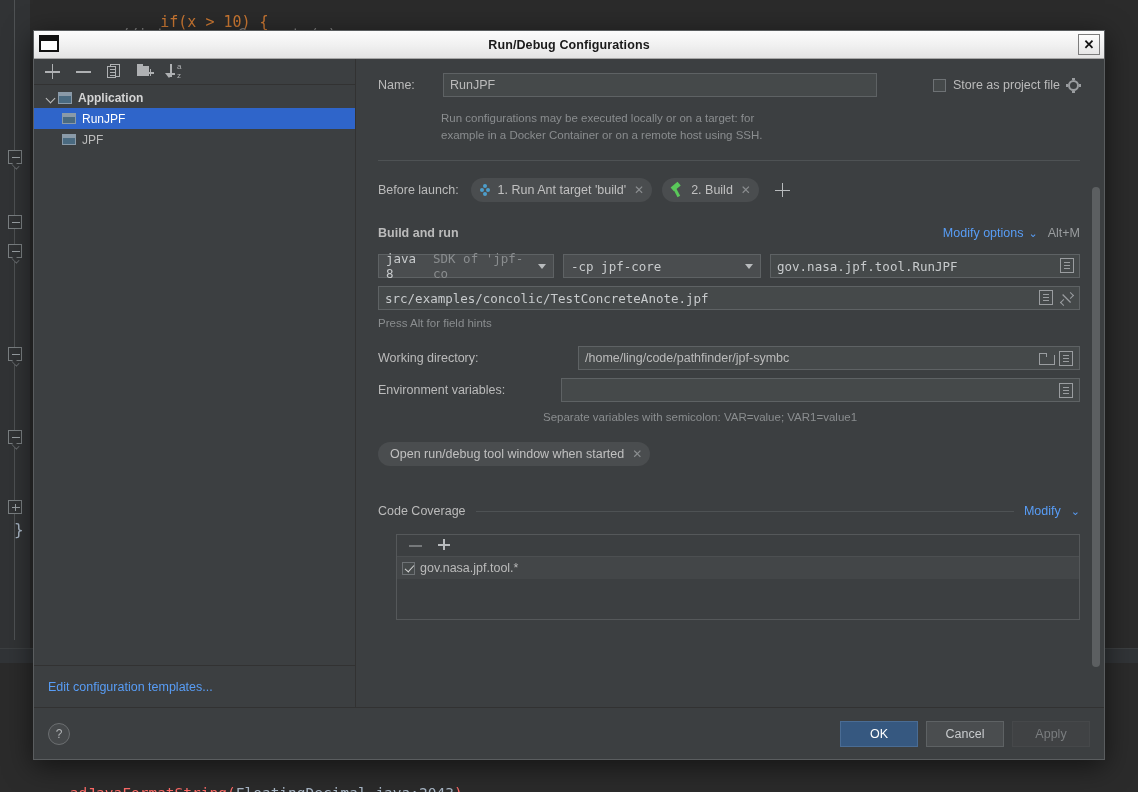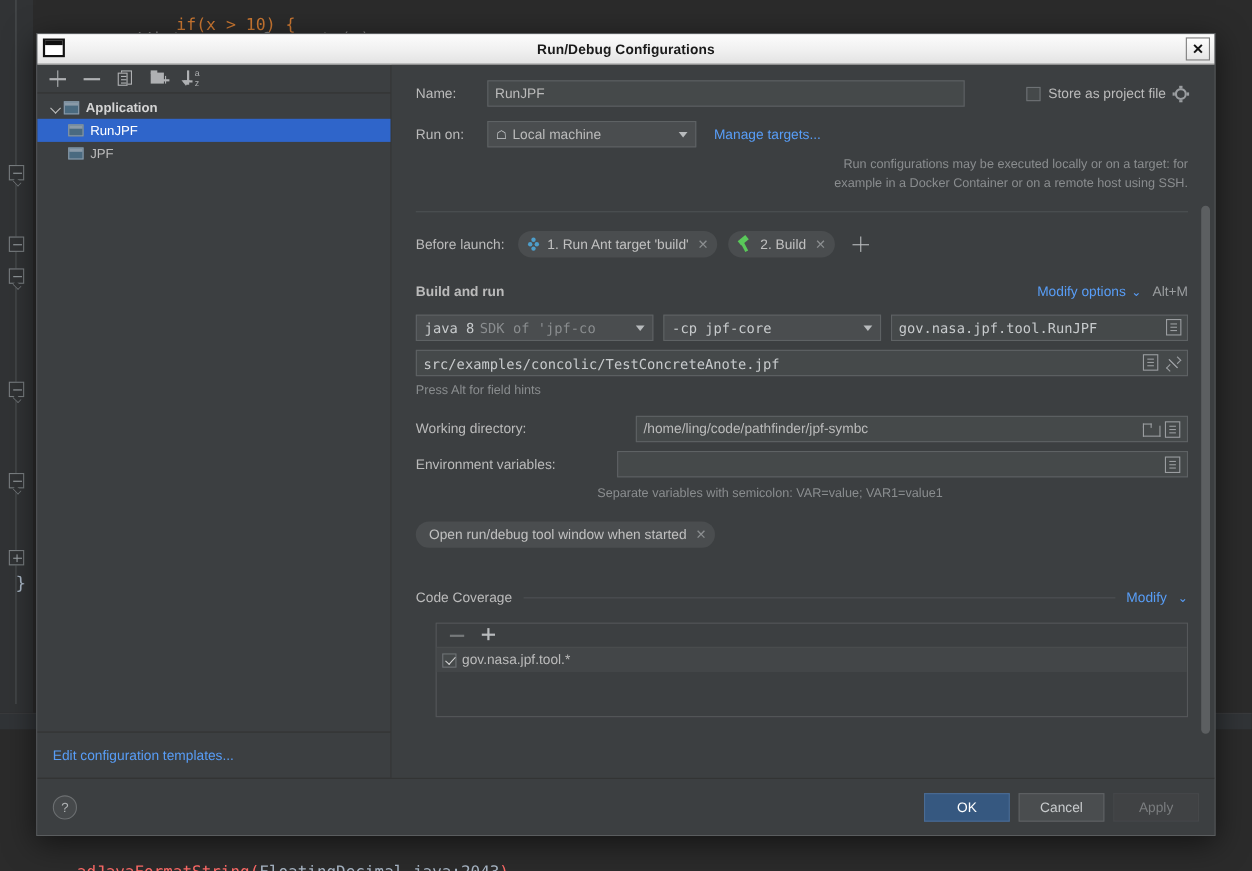--- a/index.html
+++ b/index.html
@@ -320,31 +320,22 @@
             <span class="lbl" style="margin-left:7px;">Store as project file</span>
             <span class="gear" style="margin-left:7px;">
               <span class="g-o"></span>
               <span class="g-t" style="left:5px; top:-1px;"></span>
               <span class="g-t" style="left:5px; top:12px;"></span>
               <span class="g-t" style="left:-1px; top:5.5px; width:2px; height:3px;"></span>
               <span class="g-t" style="left:12px; top:5.5px; width:2px; height:3px;"></span>
             </span>
           </div>
 
-          <div class="row" style="margin-bottom:8px;">
-            <span class="lbl lbl-w">Run on:</span>
-            <div class="combo" style="width:190px;">
-              <span style="margin-right:5px; color:#c8cbcd; font-size:11px;">☖</span>
-              <span>Local machine</span>
-              <span class="arrow"></span>
-            </div>
-            <span class="link" style="margin-left:16px;">Manage targets...</span>
-          </div>
-
-          <div class="hint" style="margin-left:63px; line-height:17px;text-align:right;">
+
+          <div class="hint" style="margin-left:63px; line-height:17px;">
             <div>Run configurations may be executed locally or on a target: for</div>
             <div>example in a Docker Container or on a remote host using SSH.</div>
           </div>
 
           <div class="sep-line" style="margin:16px 0 17px 0;"></div>
 
           <div class="row" style="margin-bottom:24px;">
             <span class="lbl" style="margin-right:12px;">Before launch:</span>
             <span class="chip">
               <span class="ant-icon">
@@ -369,21 +360,21 @@
 
           <div class="row" style="margin-bottom:14px;">
             <span class="lbl" style="font-weight:bold;">Build and run</span>
             <div style="flex:1 1 auto"></div>
             <span class="link">Modify options</span>
             <span style="color:#589df6; margin-left:5px; font-size:11px;">⌄</span>
             <span class="lbl" style="margin-left:10px; color:#9a9d9f;">Alt+M</span>
           </div>
 
           <div class="row" style="margin-bottom:8px;">
-            <div class="combo" style="width:216px;">
+            <div class="combo" style="width:176px;">
               <span class="inp mono" style="background:none;border:none;height:auto;padding:0;color:#c8cbcd;">java 8</span>
               <span style="font-family:'DejaVu Sans Mono',monospace; color:#8a8d8f; margin-left:5px; font-size:12.5px;">SDK of 'jpf-co</span>
               <span class="arrow"></span>
             </div>
             <div class="combo" style="width:198px; margin-left:9px; font-family:'DejaVu Sans Mono',monospace; color:#c8cbcd;">
               <span>-cp jpf-core</span>
               <span class="arrow"></span>
             </div>
             <div class="inp mono" style="flex:1 1 auto; margin-left:9px; padding-right:24px; position:relative;">
               <span>gov.nasa.jpf.tool.RunJPF</span>

